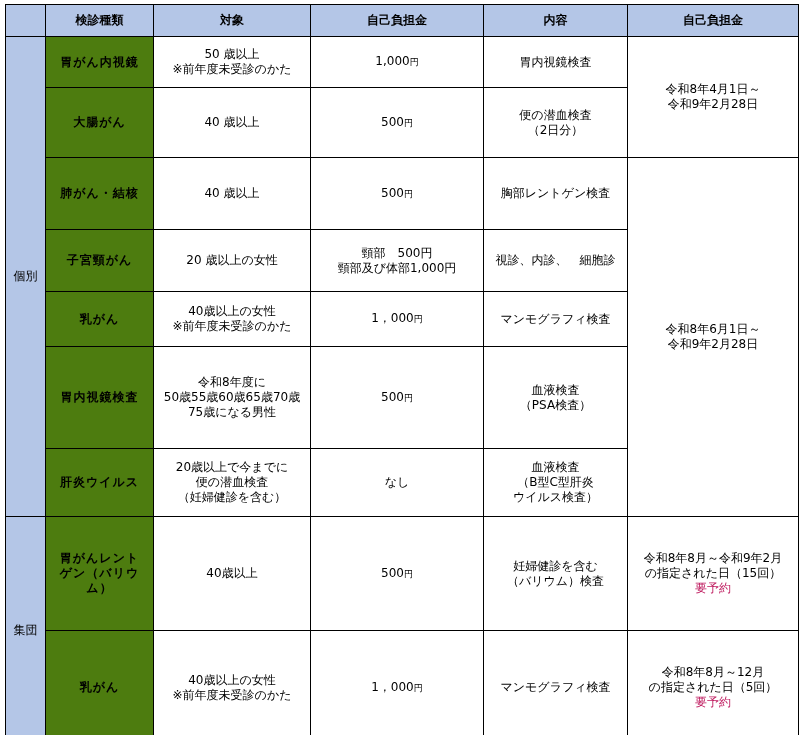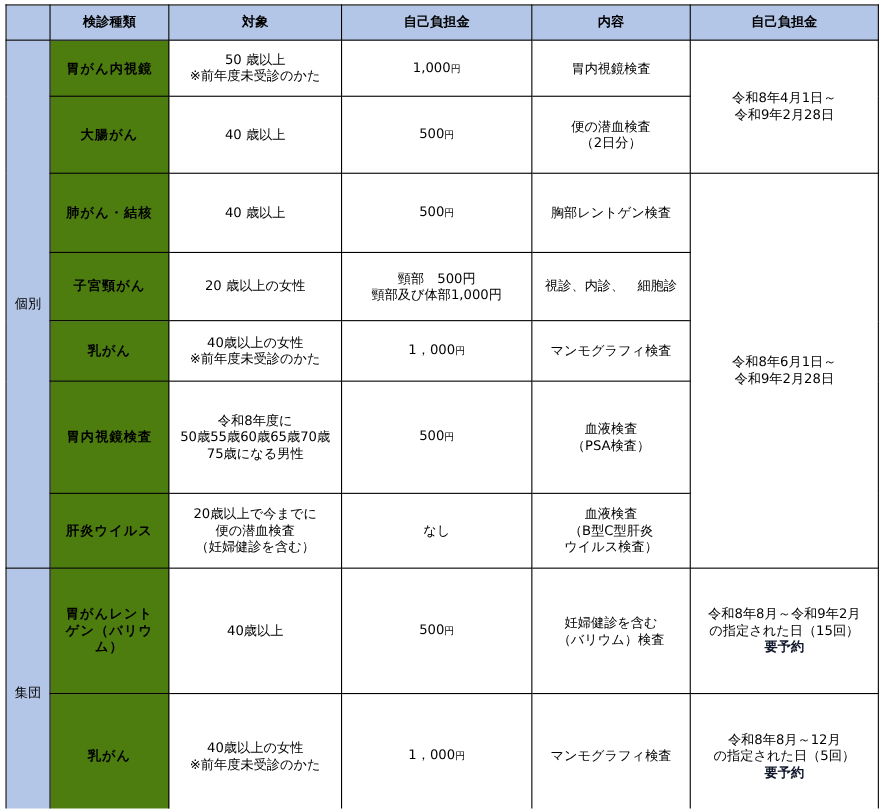--- a/index.html
+++ b/index.html
@@ -14,21 +14,21 @@
     border:1.5px solid #000;
     text-align:center; vertical-align:middle;
     font-size:12px; line-height:15px;
     padding:0 2px;
   }
   .hdr { background:#b4c6e7; font-weight:bold; font-size:12.5px; }
   .cat { background:#b4c6e7; font-weight:normal; font-size:12.5px; }
   .name { background:#4d7c0f; font-weight:bold; font-size:12.5px; letter-spacing:1px; }
   .body { background:#ffffff; }
   .yen { font-size:9px; }
-  .red { color:#0f172a;font-weight:bold; }
+  .red { color:#be185d; }
   .line { display:block; }
 </style>
 </head>
 <body>
 
 <table class="exam">
   <colgroup>
     <col style="width:40px">
     <col style="width:108px">
     <col style="width:157px">

